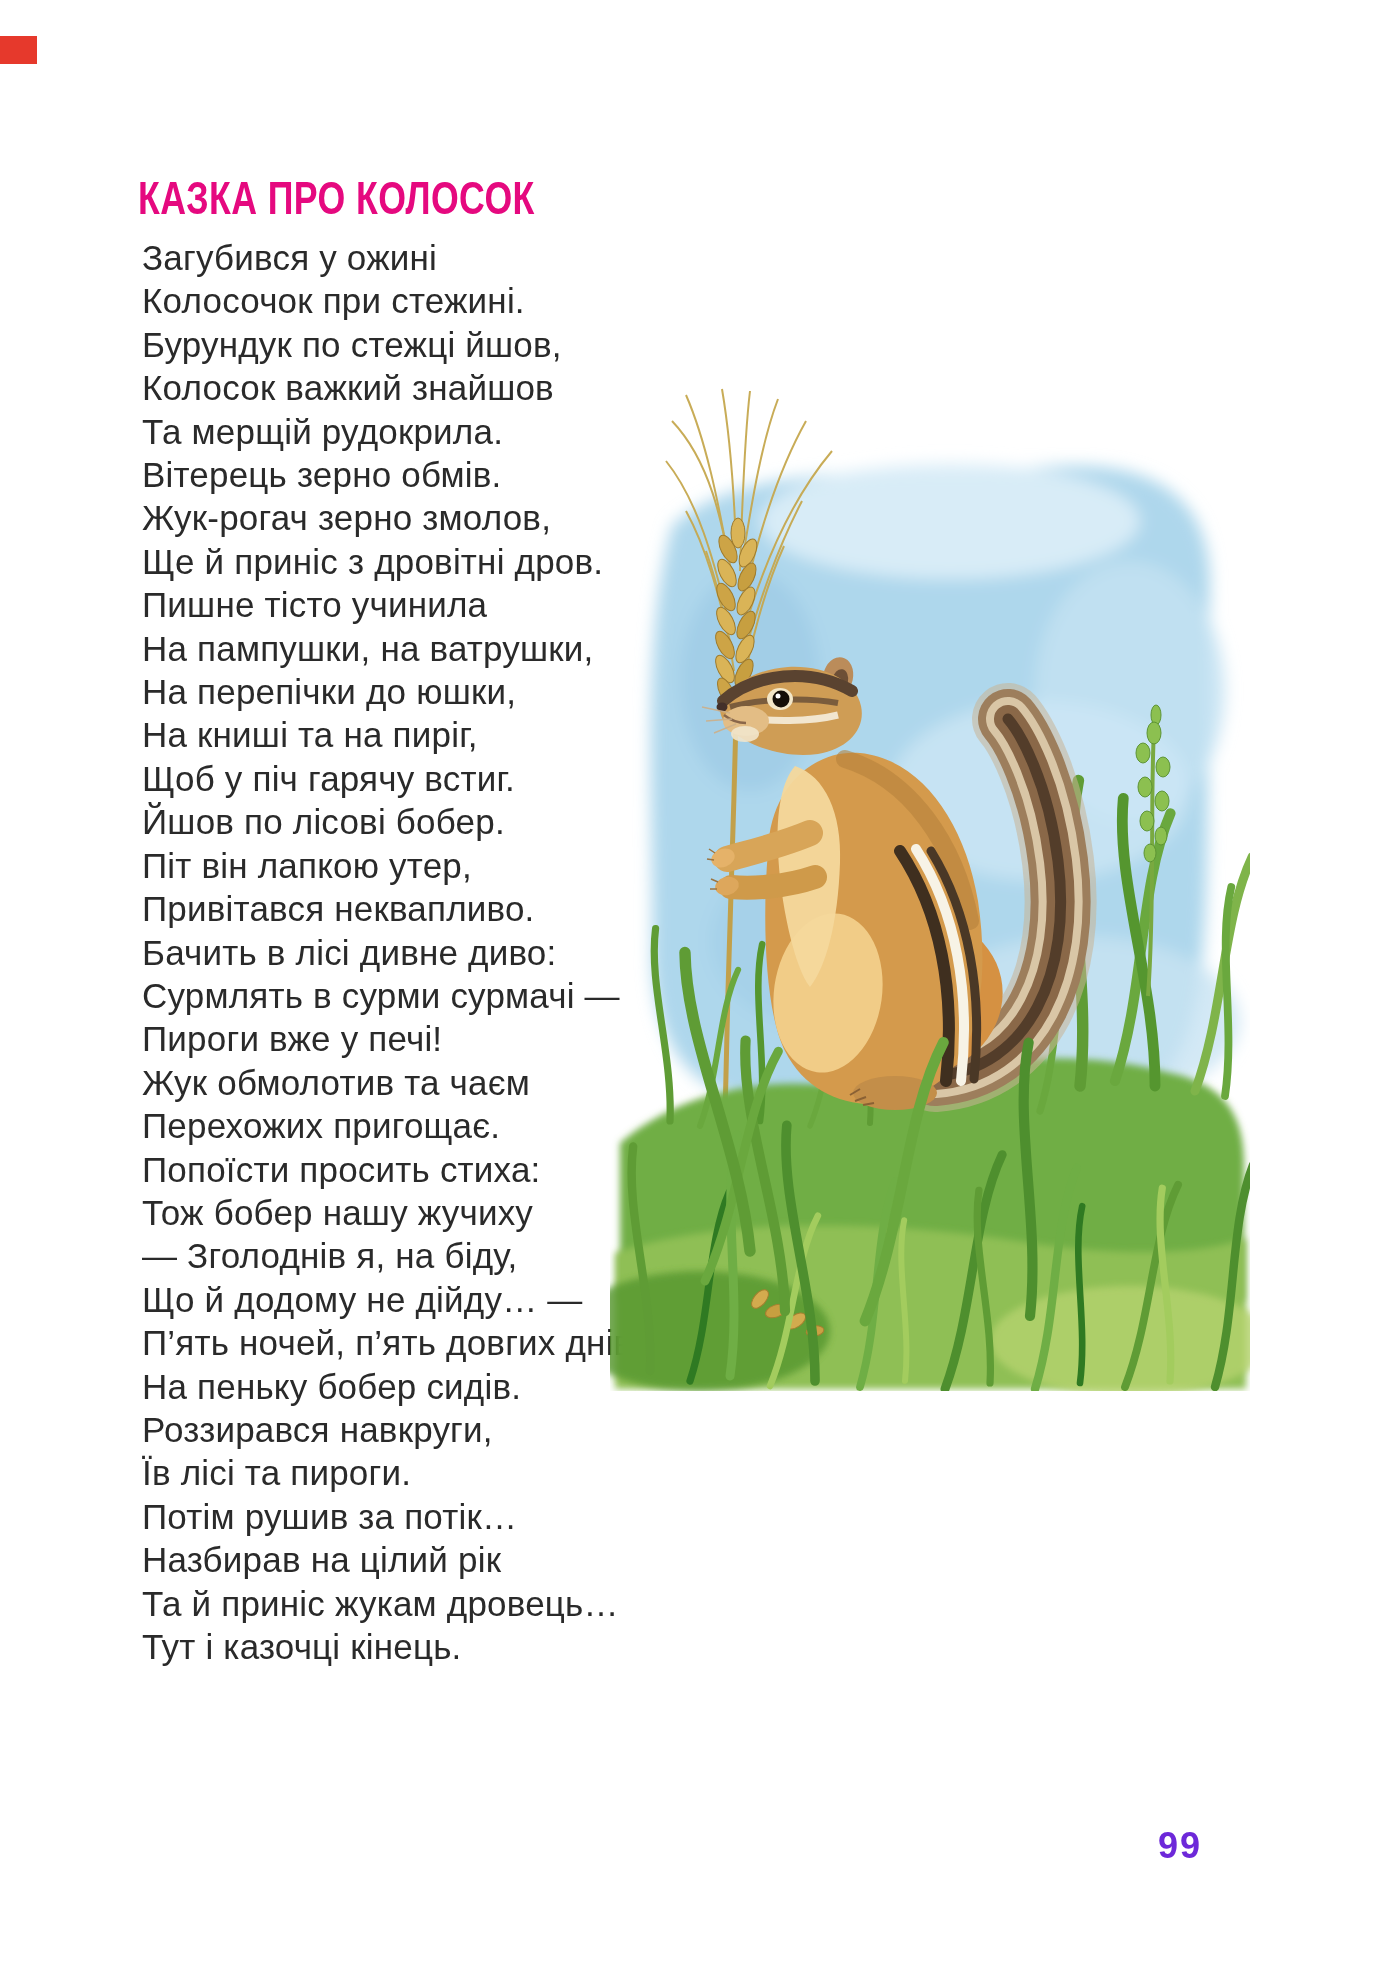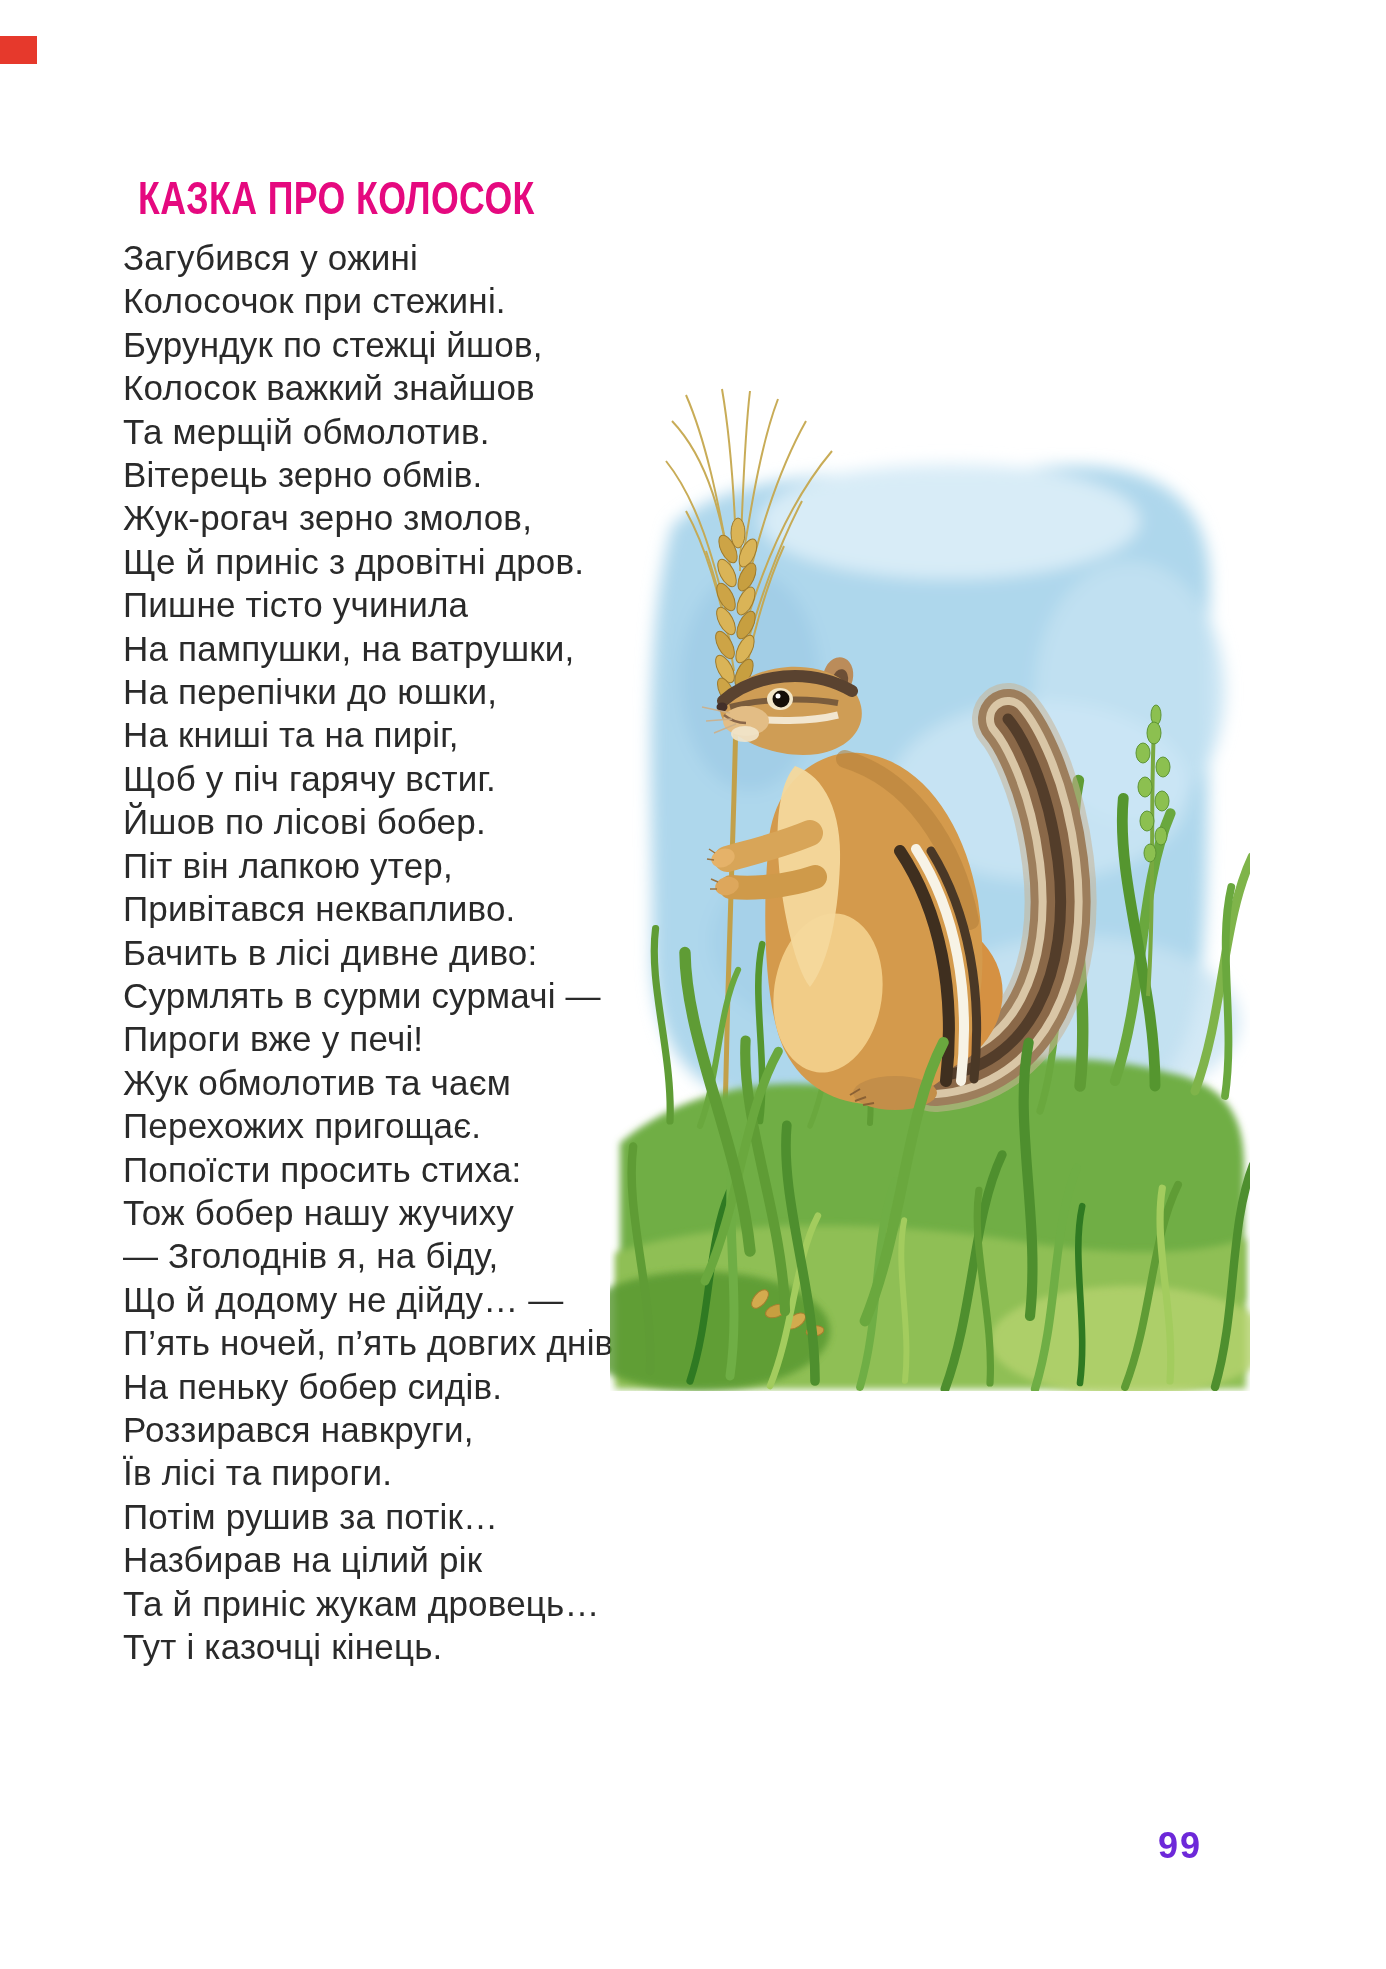--- a/index.html
+++ b/index.html
@@ -8,21 +8,21 @@
     font-family:"Liberation Sans","DejaVu Sans",sans-serif;
     margin-top:36px;
   }
   .corner-mark{position:absolute;left:0;top:0;width:37px;height:28px;background:#e6392c;}
   .title{
     position:absolute;left:138px;top:138px;margin:0;
     font-size:47px;font-weight:bold;line-height:1;color:#e5097f;
     white-space:nowrap;transform:scaleX(0.76);transform-origin:0 0;letter-spacing:0.5px;
   }
   .poem{
-    position:absolute;left:123px;top:200px;width:560px;
+    position:absolute;left:142px;top:200px;width:560px;
     font-size:35px;line-height:43.4px;color:#2a2a2a;letter-spacing:0.2px;
   }
   .ln{white-space:nowrap;}
   .illo-wrap{position:absolute;left:610px;top:345px;width:640px;height:1010px;}
   .page-number{
     position:absolute;left:1158px;top:1789px;
     font-size:36px;font-weight:bold;color:#6d28d9;letter-spacing:2px;
   }
   .gb{fill:none;stroke-linecap:round;stroke-width:6px;}
 </style>
@@ -33,21 +33,21 @@
 
   <div class="corner-mark"></div>
 
   <h1 class="title">КАЗКА ПРО КОЛОСОК</h1>
 
   <div class="poem">
     <div class="ln">Загубився у ожині</div>
     <div class="ln">Колосочок при стежині.</div>
     <div class="ln">Бурундук по стежці йшов,</div>
     <div class="ln">Колосок важкий знайшов</div>
-    <div class="ln">Та мерщій обмолотив.</div>
+    <div class="ln">Та мерщій рудокрила.</div>
     <div class="ln">Вітерець зерно обмів.</div>
     <div class="ln">Жук-рогач зерно змолов,</div>
     <div class="ln">Ще й приніс з дровітні дров.</div>
     <div class="ln">Пишне тісто учинила</div>
     <div class="ln">На пампушки, на ватрушки,</div>
     <div class="ln">На перепічки до юшки,</div>
     <div class="ln">На книші та на пиріг,</div>
     <div class="ln">Щоб у піч гарячу встиг.</div>
     <div class="ln">Йшов по лісові бобер.</div>
     <div class="ln">Піт він лапкою утер,</div>

